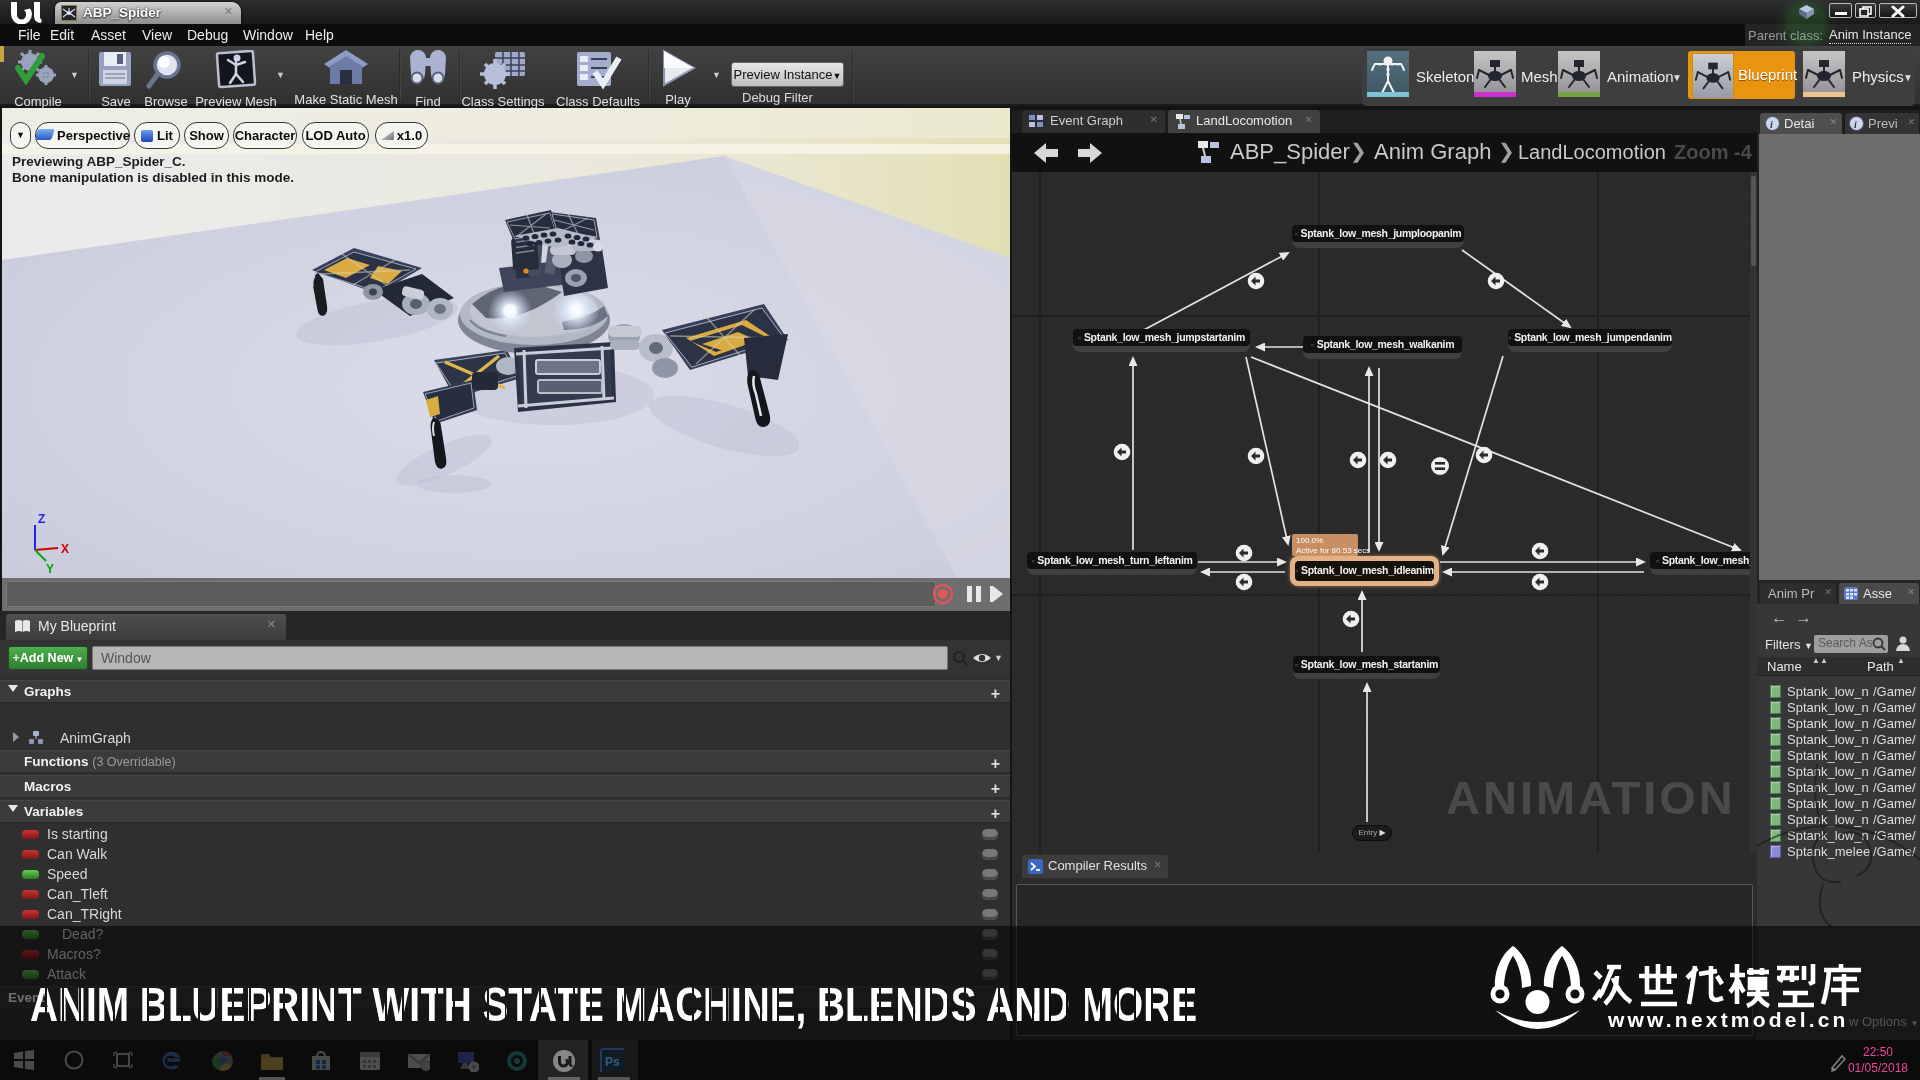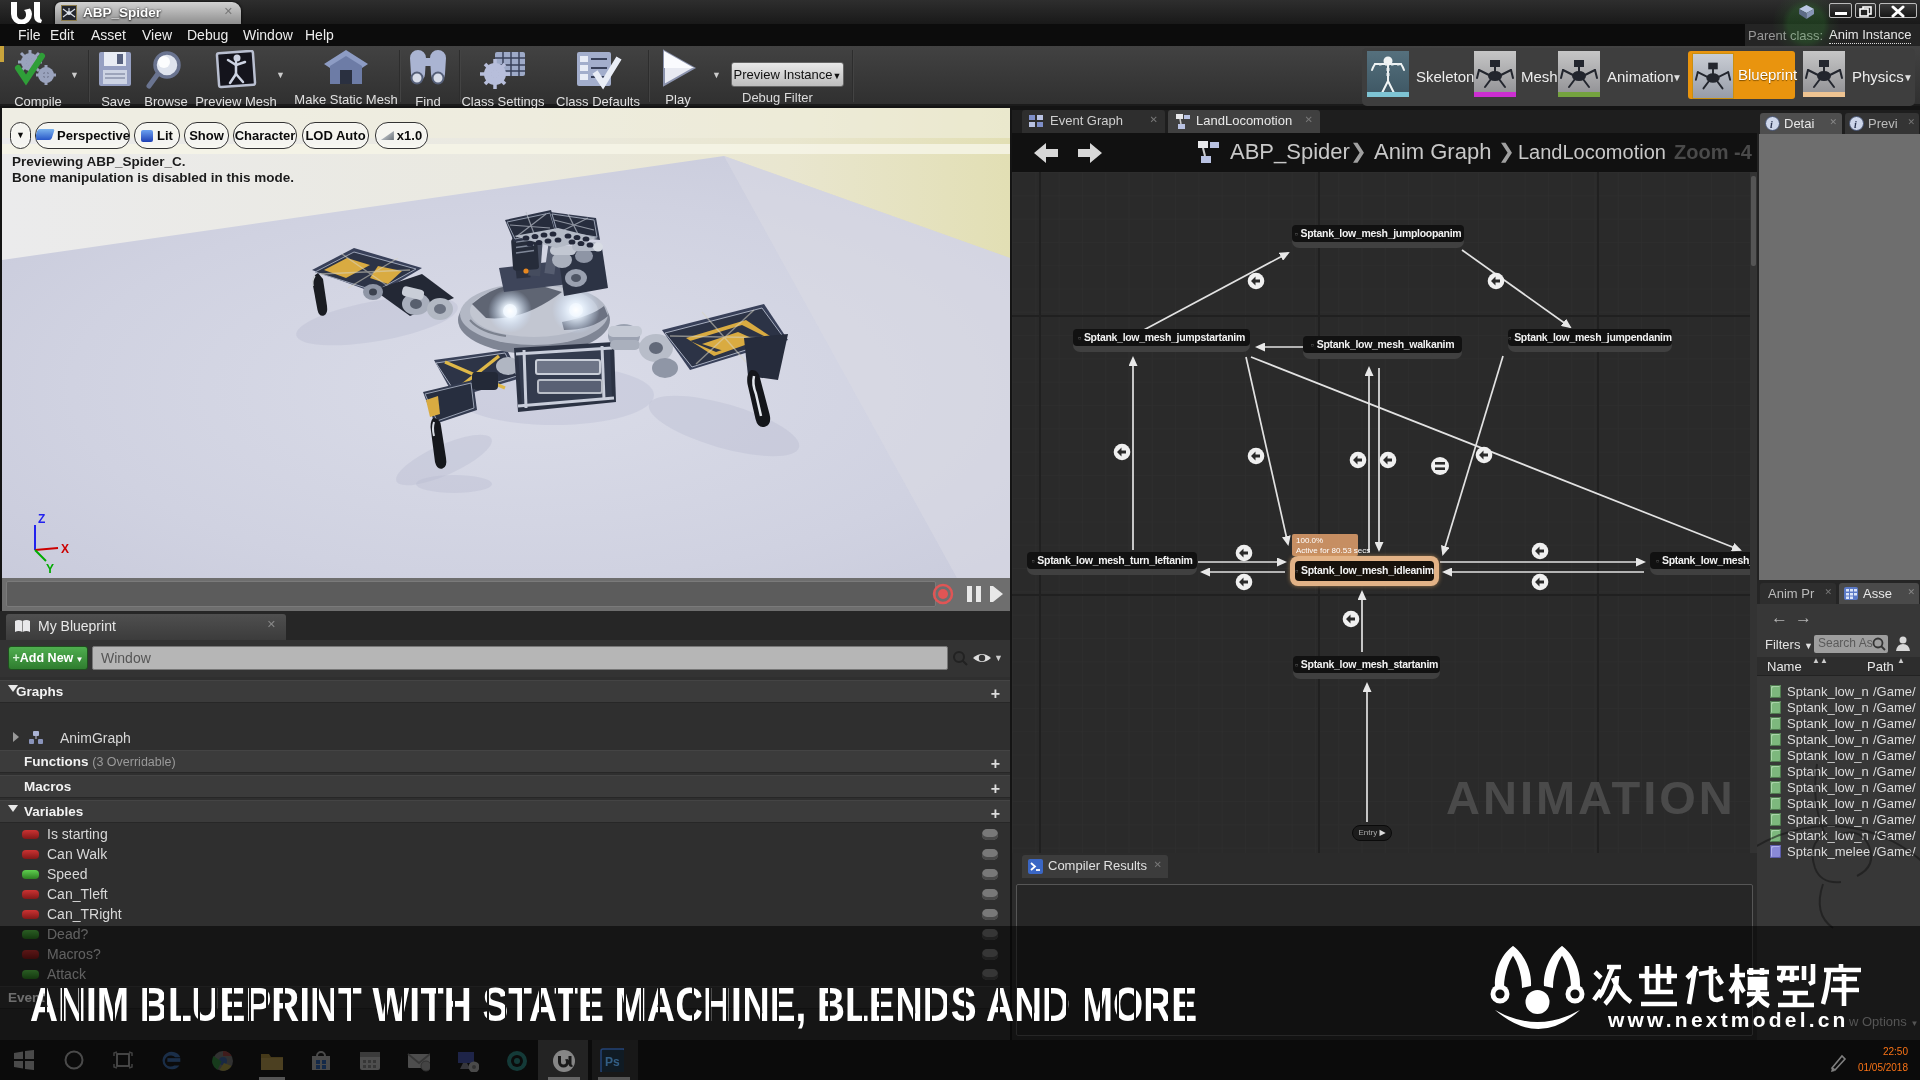--- a/index.html
+++ b/index.html
@@ -66,21 +66,21 @@
 #dettabs{left:1757px;top:110px;width:163px;height:24px;background:#1e1e1e}
 #detpanel{left:1757px;top:134px;width:163px;height:446px;background:#6e6e6e;border-left:2px solid #222}
 #astabs{left:1757px;top:580px;width:163px;height:24px;background:#252525}
 #assets{left:1757px;top:604px;width:163px;height:436px;background:#373737}
 
 #banner{left:0;top:926px;width:1920px;height:114px;background:rgba(0,0,0,0.55)}
 #stencil{position:absolute;left:30px;top:50px;color:#fff;font-weight:bold;font-size:49px;white-space:nowrap;transform-origin:0 0;letter-spacing:0px;display:inline-block;transform:scaleX(0.7915);-webkit-mask-image:repeating-linear-gradient(90deg,#000 0 19px,transparent 19px 21.5px);mask-image:repeating-linear-gradient(90deg,#000 0 19px,transparent 19px 21.5px)}
 
 #taskbar{left:0;top:1040px;width:1920px;height:40px;background:#0b0b0b}
 .tbi{position:absolute;top:8px;width:24px;height:24px;opacity:0.3}
-#clock{position:absolute;right:12px;top:4px;color:#f97316;font-size:10px;text-align:right;line-height:16px}
+#clock{position:absolute;right:12px;top:4px;color:#ec4899;font-size:12px;text-align:center;line-height:16px}
 </style>
 </head>
 <body>
 <div id="page">
 
 <div class="abs" id="titlebar">
 <div class="abs" id="uelogo"><svg width="34" height="23" viewBox="0 0 34 23">
           <path d="M3 1 h6 v13 a4.5 4.5 0 0 0 9 0 v-1 q0-2.5-2-4 l6-1.5 q2 2.5 2 5.5 a10.5 10.5 0 0 1 -21 0 z" fill="#fff"></path>
           <path d="M26 1 h6 v15 q0 2.5 2 3 l-1 3 q-7-0.5-7-7 z" fill="#fff"></path>
         </svg></div>
@@ -542,36 +542,36 @@
 <svg class="abs" style="left:952px;top:10px" width="16" height="16">
           <circle cx="7" cy="7" r="5" fill="none" stroke="#222" stroke-width="2"></circle>
           <line x1="10.5" y1="10.5" x2="15" y2="15" stroke="#222" stroke-width="2"></line>
         </svg>
 <svg class="abs" style="left:972px;top:11px" width="20" height="14">
           <path d="M1 7 Q10 -1 19 7 Q10 15 1 7 Z" fill="#ddd"></path>
           <circle cx="10" cy="7" r="3.2" fill="#333"></circle>
         </svg>
 <span class="abs" style="left:994px;top:13px;color:#ccc;font-size:9px">▼</span>
       </div>
-<div class="sechead" style="top:69px"><span style="position:absolute;left:8px;top:4px;width:0;height:0;border-left:5px solid transparent;border-right:5px solid transparent;border-top:7px solid #e8e8e8"></span><span style="margin-left:16px">Graphs</span><span class="splus">+</span></div>
+<div class="sechead" style="top:69px"><span style="position:absolute;left:8px;top:4px;width:0;height:0;border-left:5px solid transparent;border-right:5px solid transparent;border-top:7px solid #e8e8e8"></span><span style="margin-left:24px">Graphs</span><span class="splus">+</span></div>
 <div class="bprow" style="top:117px"><span style="position:absolute;left:13px;top:4px;width:0;height:0;border-top:5px solid transparent;border-bottom:5px solid transparent;border-left:6px solid #999"></span><svg style="position:absolute;left:28px;top:2px" width="16" height="16">
           <rect x="5" y="1" width="6" height="5" rx="1" fill="#aab3d4"></rect>
           <rect x="1" y="9" width="5" height="5" rx="1" fill="#8a94bb"></rect>
           <rect x="10" y="9" width="5" height="5" rx="1" fill="#8a94bb"></rect>
           <line x1="8" y1="6" x2="8" y2="9" stroke="#99a" stroke-width="1.4"></line>
         </svg><span style="margin-left:60px">AnimGraph</span></div>
 <div class="sechead" style="top:139px"><span style="margin-left:24px">Functions</span> <span style="font-weight:normal;color:#9a9a9a;font-size:12.5px">(3 Overridable)</span><span class="splus">+</span></div>
 <div class="sechead" style="top:164px"><span style="margin-left:24px">Macros</span><span class="splus">+</span></div>
 <div class="sechead" style="top:189px"><span style="position:absolute;left:8px;top:4px;width:0;height:0;border-left:5px solid transparent;border-right:5px solid transparent;border-top:7px solid #e8e8e8"></span><span style="margin-left:24px">Variables</span><span class="splus">+</span></div>
 <div class="bprow" style="top:233px"><span class="pill" style="background:linear-gradient(#c33,#801818)"></span><span style="margin-left:47px">Can Walk</span><span class="eyeic"></span></div>
 <div class="bprow" style="top:213px"><span class="pill" style="background:linear-gradient(#c33,#801818)"></span><span style="margin-left:47px">Is starting</span><span class="eyeic"></span></div>
 <div class="bprow" style="top:253px"><span class="pill" style="background:linear-gradient(#5fcf4f,#2d7d22)"></span><span style="margin-left:47px">Speed</span><span class="eyeic"></span></div>
 <div class="bprow" style="top:273px"><span class="pill" style="background:linear-gradient(#c33,#801818)"></span><span style="margin-left:47px">Can_Tleft</span><span class="eyeic"></span></div>
 <div class="bprow" style="top:293px"><span class="pill" style="background:linear-gradient(#c33,#801818)"></span><span style="margin-left:47px">Can_TRight</span><span class="eyeic"></span></div>
-<div class="bprow" style="top:313px"><span class="pill" style="background:linear-gradient(#5fcf4f,#2d7d22)"></span><span style="margin-left:47px">Dead?</span><span class="eyeic"></span></div>
+<div class="bprow" style="top:313px"><span class="pill" style="background:linear-gradient(#5fcf4f,#2d7d22)"></span><span style="margin-left:62px">Dead?</span><span class="eyeic"></span></div>
 <div class="bprow" style="top:333px"><span class="pill" style="background:linear-gradient(#c33,#801818)"></span><span style="margin-left:47px">Macros?</span><span class="eyeic"></span></div>
 <div class="bprow" style="top:353px"><span class="pill" style="background:linear-gradient(#5fcf4f,#2d7d22)"></span><span style="margin-left:47px">Attack</span><span class="eyeic"></span></div>
 <div class="sechead" style="top:375px;background:#363636"><span style="margin-left:8px">Event</span></div>
 </div>
 
 <div class="abs" id="graphtabs">
 <div class="abs" style="left:10px;top:0;width:143px;height:23px;background:#2e2e2e;border-radius:3px 3px 0 0">
         <svg style="position:absolute;left:7px;top:5px" width="15" height="13">
           <rect x="0" y="0" width="6" height="5" fill="#7f8fc9"></rect>
           <rect x="8" y="0" width="6" height="5" fill="#b9c2e2"></rect>

